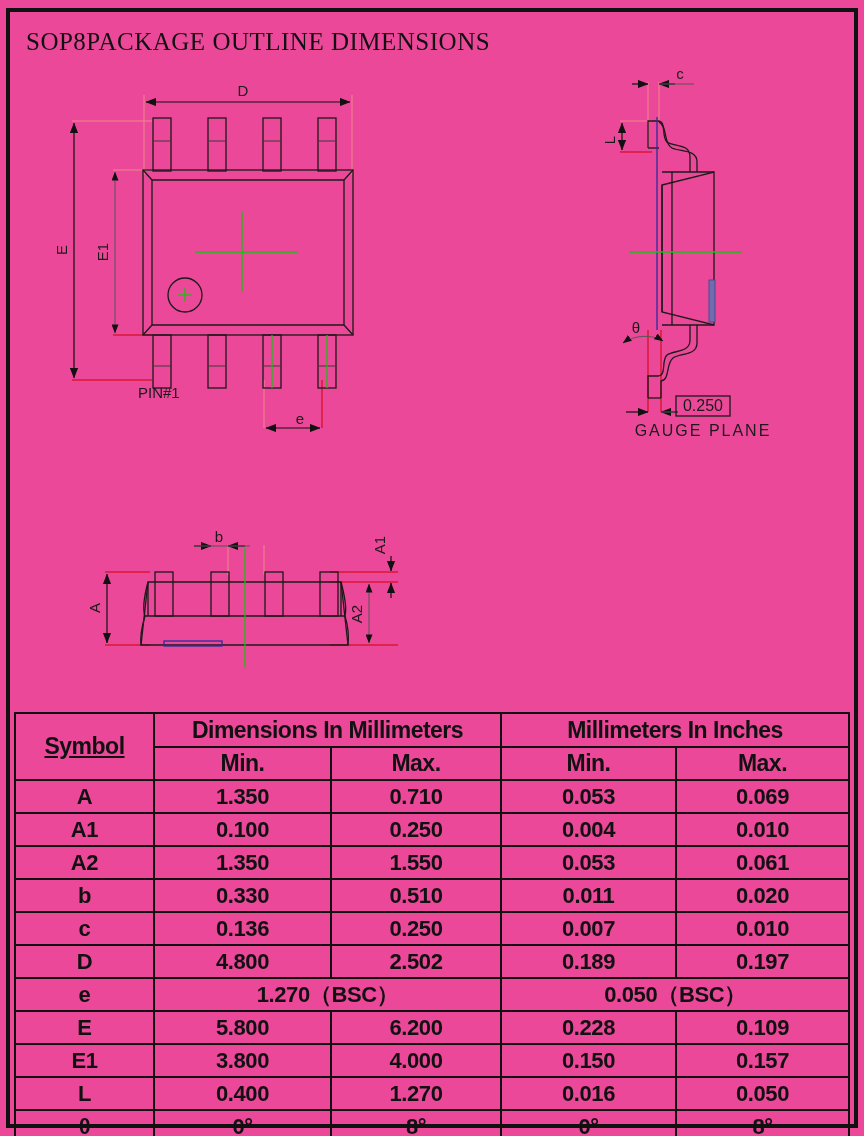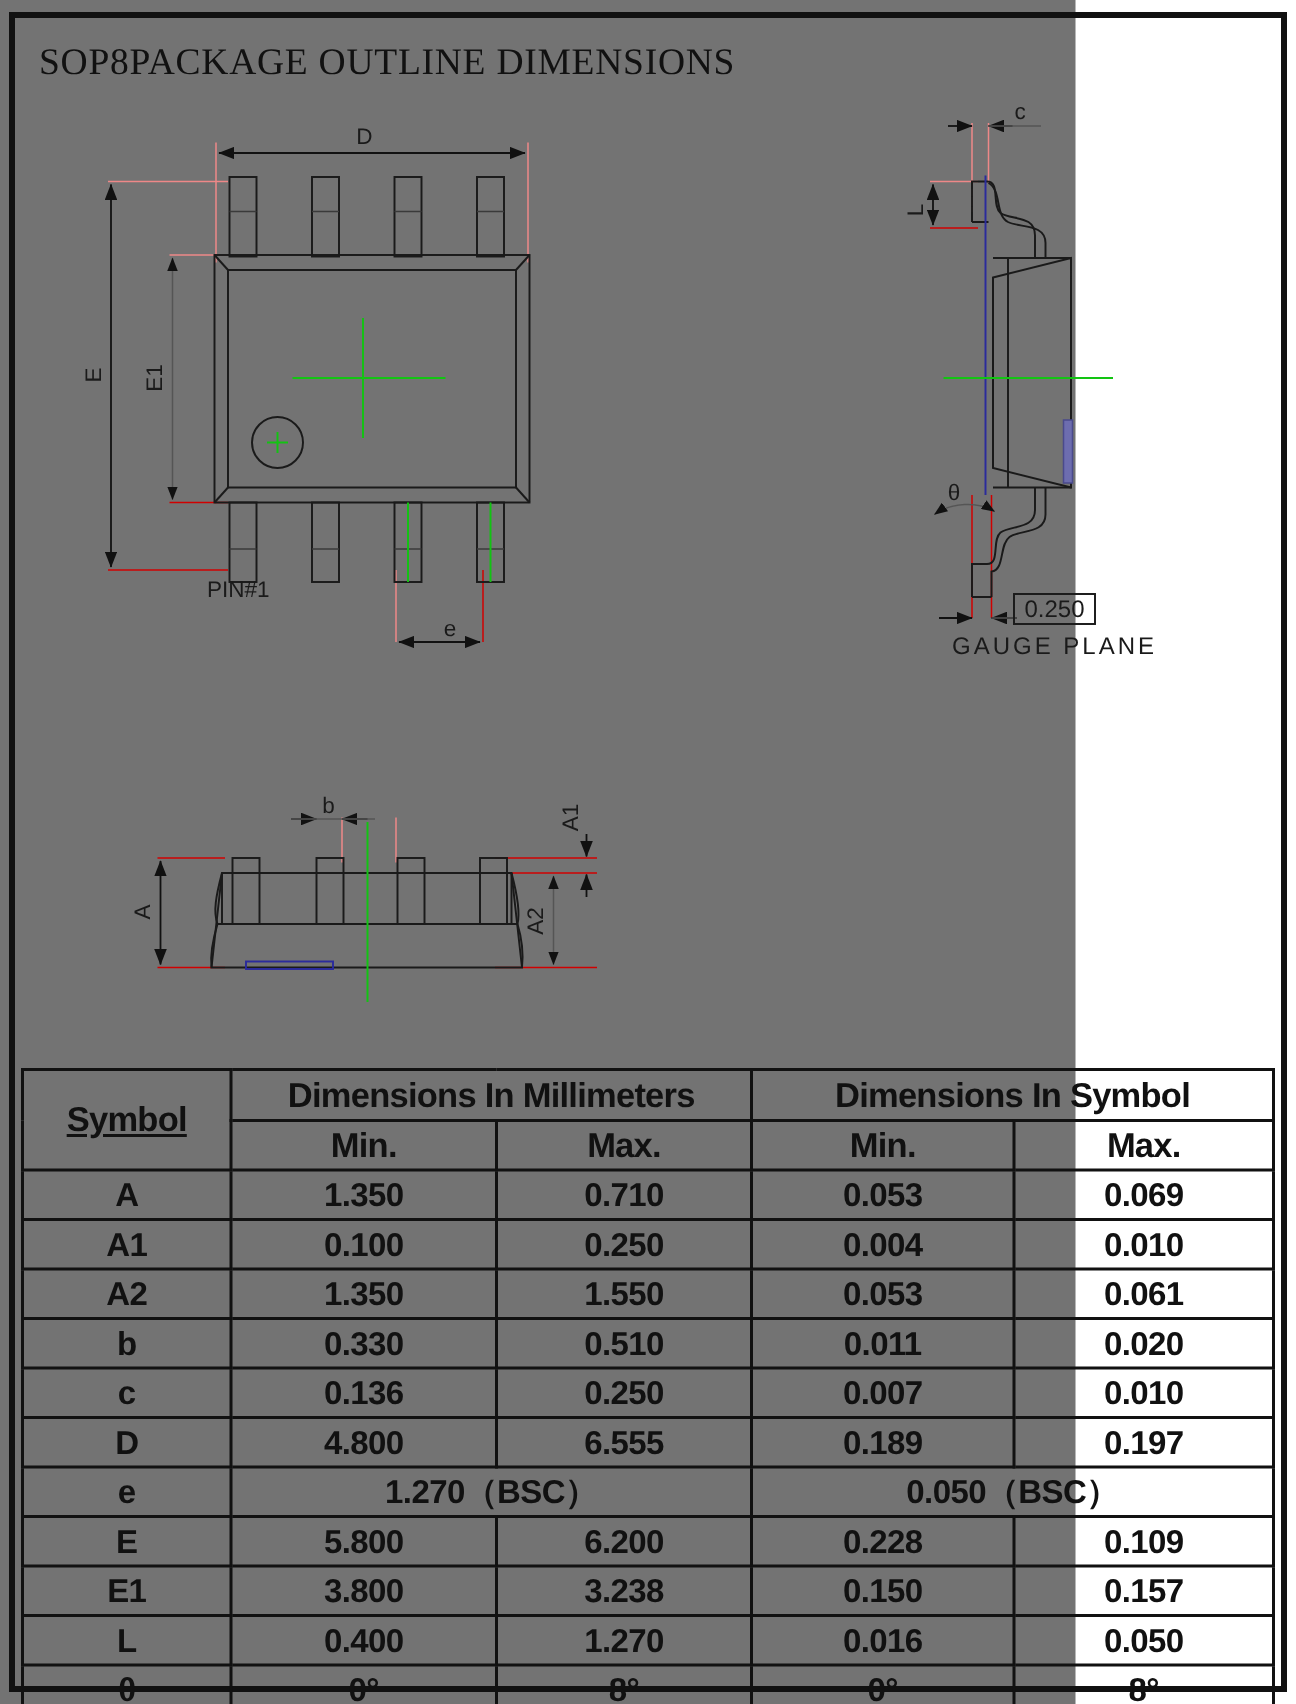--- a/index.html
+++ b/index.html
@@ -1,17 +1,17 @@
 <!DOCTYPE html>
 <html><head>
 <meta charset="utf-8">
 <style>
   html,body{margin:0;padding:0;background:#ffffff;}
   body{width:864px;height:1136px;overflow:hidden;font-family:"Liberation Sans",sans-serif;}
-  #page{position:relative;width:717px;height:1136px;background:#737373;box-sizing:border-box;}
+  #page{position:relative;width:864px;height:1136px;background:#ec4899;box-sizing:border-box;}
   #frame{position:absolute;left:6px;top:8px;width:852px;height:1120px;border:4px solid #111;box-sizing:border-box;}
   #title{position:absolute;left:26px;top:28px;font-family:"Liberation Serif",serif;font-size:25px;letter-spacing:.5px;color:#111;white-space:nowrap;}
   #draw{position:absolute;left:0;top:0;width:864px;height:710px;}
   
   #tablewrap{position:absolute;left:14px;top:712px;width:834px;}
   table.dim{border-collapse:collapse;width:834px;table-layout:fixed;
     font-family:"Liberation Sans",sans-serif;font-weight:bold;color:#111;}
   table.dim th, table.dim td{
     border:2px solid #111;text-align:center;vertical-align:middle;padding:0;}
   table.dim th{font-size:23px;letter-spacing:-.5px;}
@@ -263,21 +263,21 @@
         <col class="colA">
           <col class="colB">
           <col class="colC">
           <col class="colD">
           <col class="colE">
       </colgroup>
       <thead>
         <tr>
           <th class="symhead" rowspan="2">Symbol</th>
           <th class="grp" colspan="2">Dimensions In Millimeters</th>
-          <th class="grp" colspan="2">Dimensions In Symbol</th>
+          <th class="grp" colspan="2">Millimeters In Inches</th>
         </tr>
         <tr>
           <th class="mm">Min.</th>
           <th class="mm">Max.</th>
           <th class="mm">Min.</th>
           <th class="mm">Max.</th>
         </tr>
       </thead>
       <tbody id="tbody">
           <tr>
@@ -311,40 +311,40 @@
           <tr>
             <td class="sym">c</td>
             <td class="">0.136</td>
             <td class="">0.250</td>
             <td class="">0.007</td>
             <td class="">0.010</td>
           </tr>
           <tr>
             <td class="sym">D</td>
             <td class="">4.800</td>
-            <td class="">6.555</td>
+            <td class="">2.502</td>
             <td class="">0.189</td>
             <td class="">0.197</td>
           </tr>
           <tr>
             <td class="sym">e</td>
             <td class="" colspan="2">1.270（BSC）</td>
             <td class="" colspan="2">0.050（BSC）</td>
           </tr>
           <tr>
             <td class="sym">E</td>
             <td class="">5.800</td>
             <td class="">6.200</td>
             <td class="">0.228</td>
             <td class="">0.109</td>
           </tr>
           <tr>
             <td class="sym">E1</td>
             <td class="">3.800</td>
-            <td class="">3.238</td>
+            <td class="">4.000</td>
             <td class="">0.150</td>
             <td class="">0.157</td>
           </tr>
           <tr>
             <td class="sym">L</td>
             <td class="">0.400</td>
             <td class="">1.270</td>
             <td class="">0.016</td>
             <td class="">0.050</td>
           </tr>

